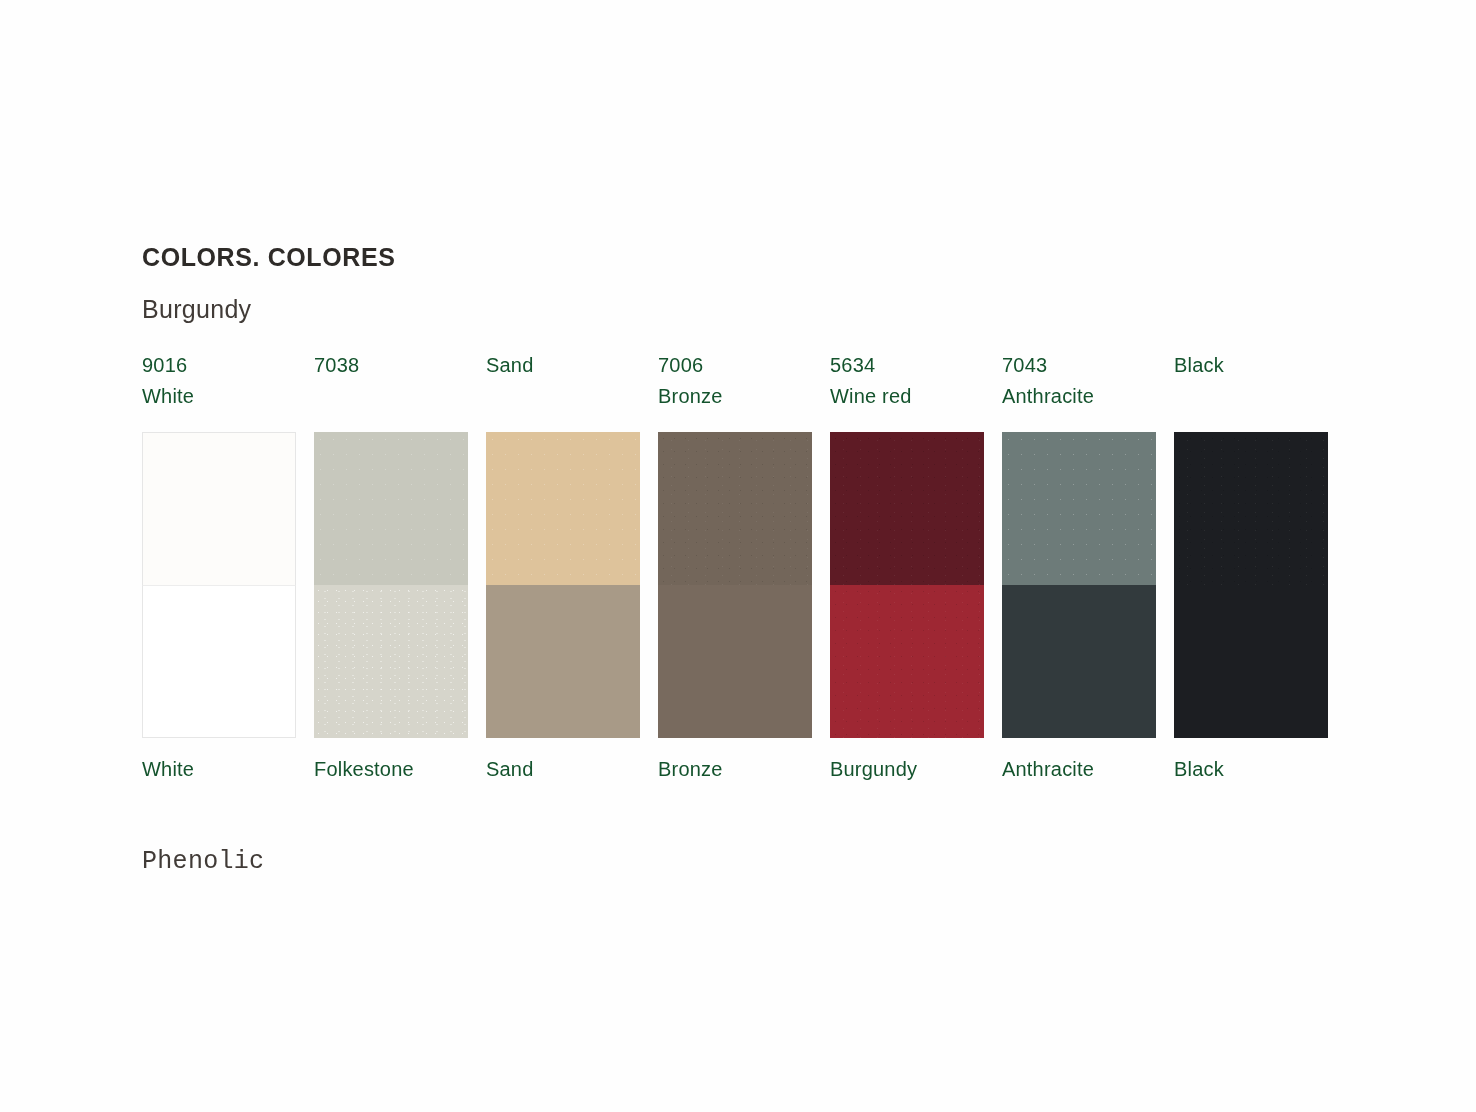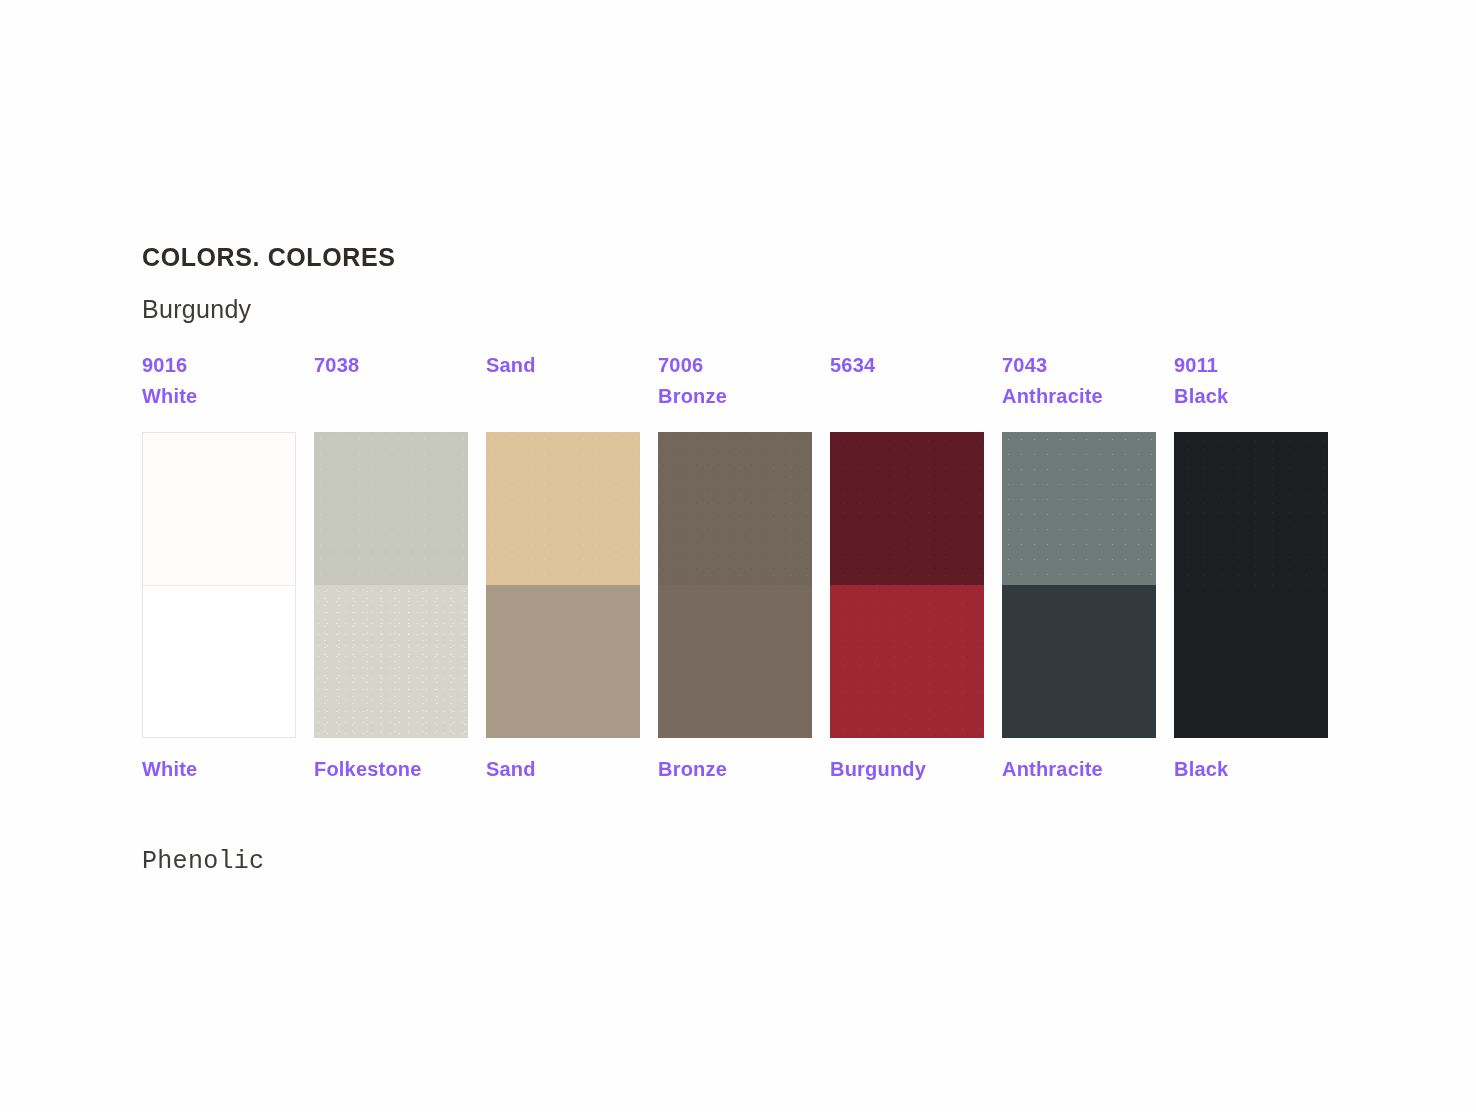--- a/index.html
+++ b/index.html
@@ -59,22 +59,22 @@
   .col {
     position: absolute;
     top: 0;
     width: 154px;
   }
 
   .code,
   .name-top,
   .name-bottom {
     font-size: 20px;
-    font-weight: 700;
-    color: #8b5cf6;
+    font-weight: 400;
+    color: #14532d;
     letter-spacing: 0.2px;
     white-space: nowrap;
     line-height: 31px;
   }
 
   .labels-top {
     position: absolute;
     left: 0;
     top: 0;
     width: 240px;
@@ -204,20 +204,21 @@
           <div class="half half-top tex-speckle-dark" style="background: rgb(115, 102, 90);"></div>
           <div class="half half-bottom" style="background: rgb(120, 106, 94);"></div>
         </div>
         <div class="labels-bottom">
           <div class="name-bottom">Bronze</div>
         </div>
       </div>
       <div class="col" style="left: 688px;">
         <div class="labels-top">
           <div class="code">5634</div>
+          <div class="name-top">Wine red</div>
         </div>
         <div class="swatch">
           <div class="half half-top tex-speckle-dark" style="background: rgb(94, 27, 37);"></div>
           <div class="half half-bottom tex-speckle-dark" style="background: rgb(158, 39, 51);"></div>
         </div>
         <div class="labels-bottom">
           <div class="name-bottom">Burgundy</div>
         </div>
       </div>
       <div class="col" style="left: 860px;">
@@ -228,21 +229,20 @@
         <div class="swatch">
           <div class="half half-top tex-speckle-faint" style="background: rgb(109, 123, 121);"></div>
           <div class="half half-bottom" style="background: rgb(50, 58, 61);"></div>
         </div>
         <div class="labels-bottom">
           <div class="name-bottom">Anthracite</div>
         </div>
       </div>
       <div class="col" style="left: 1032px;">
         <div class="labels-top">
-          <div class="code">9011</div>
           <div class="name-top">Black</div>
         </div>
         <div class="swatch">
           <div class="half half-top tex-speckle-dark" style="background: rgb(28, 30, 34);"></div>
           <div class="half half-bottom" style="background: rgb(28, 30, 34);"></div>
         </div>
         <div class="labels-bottom">
           <div class="name-bottom">Black</div>
         </div>
       </div>

